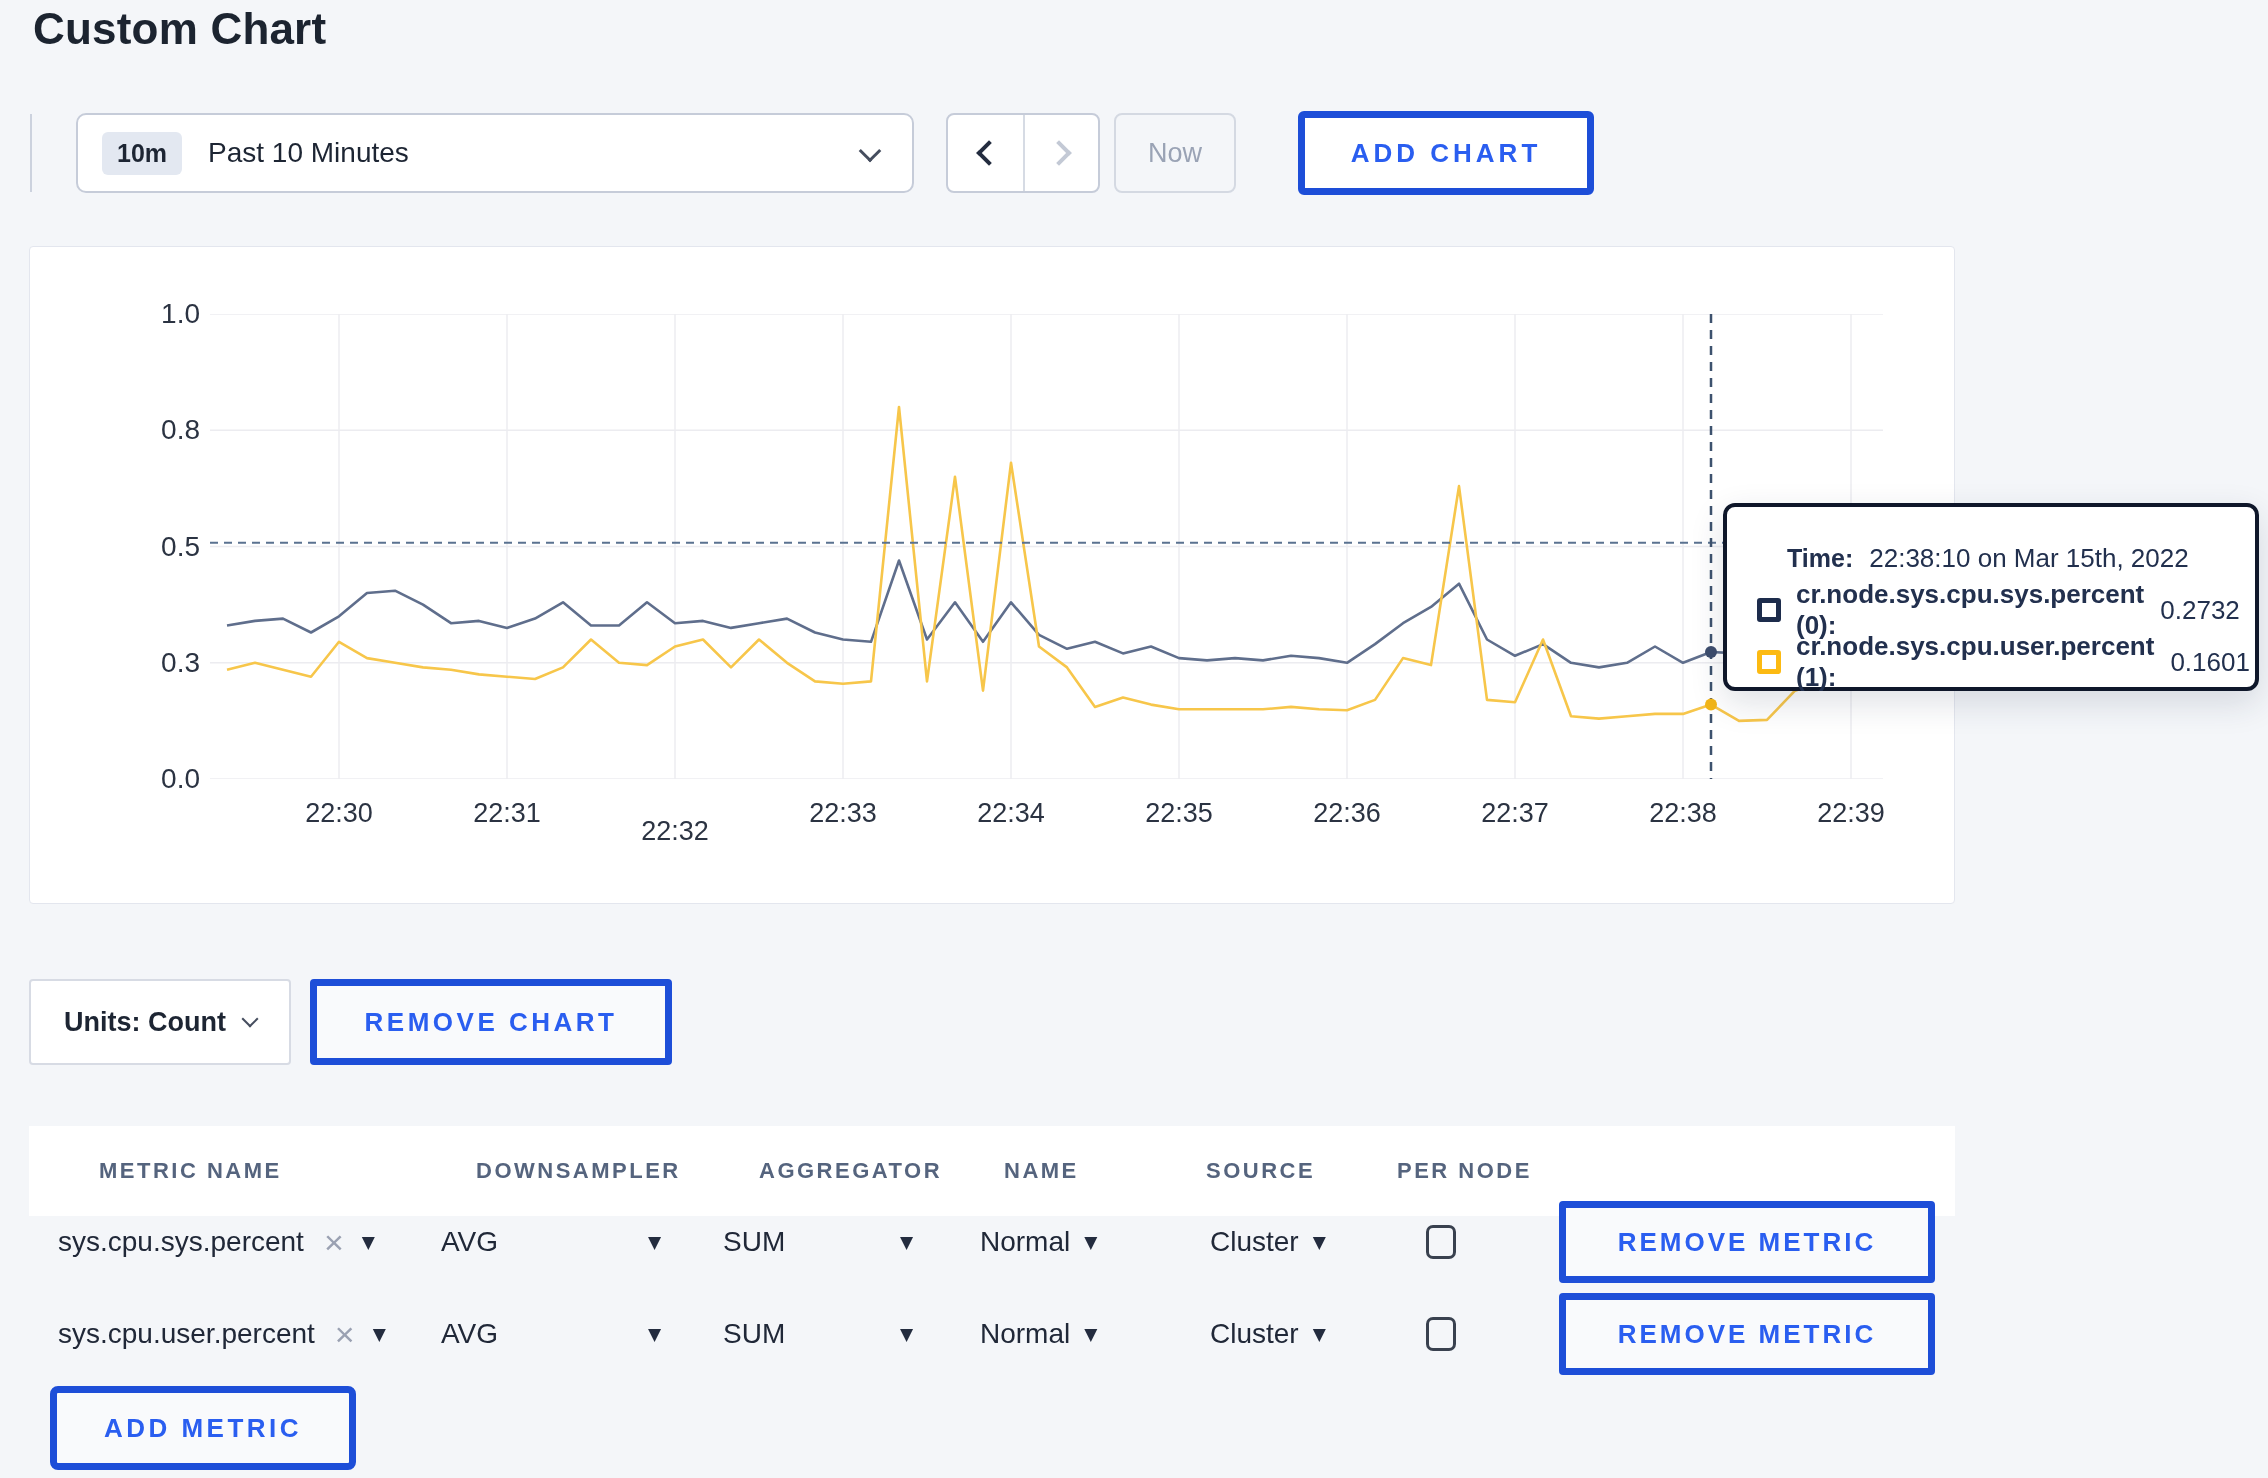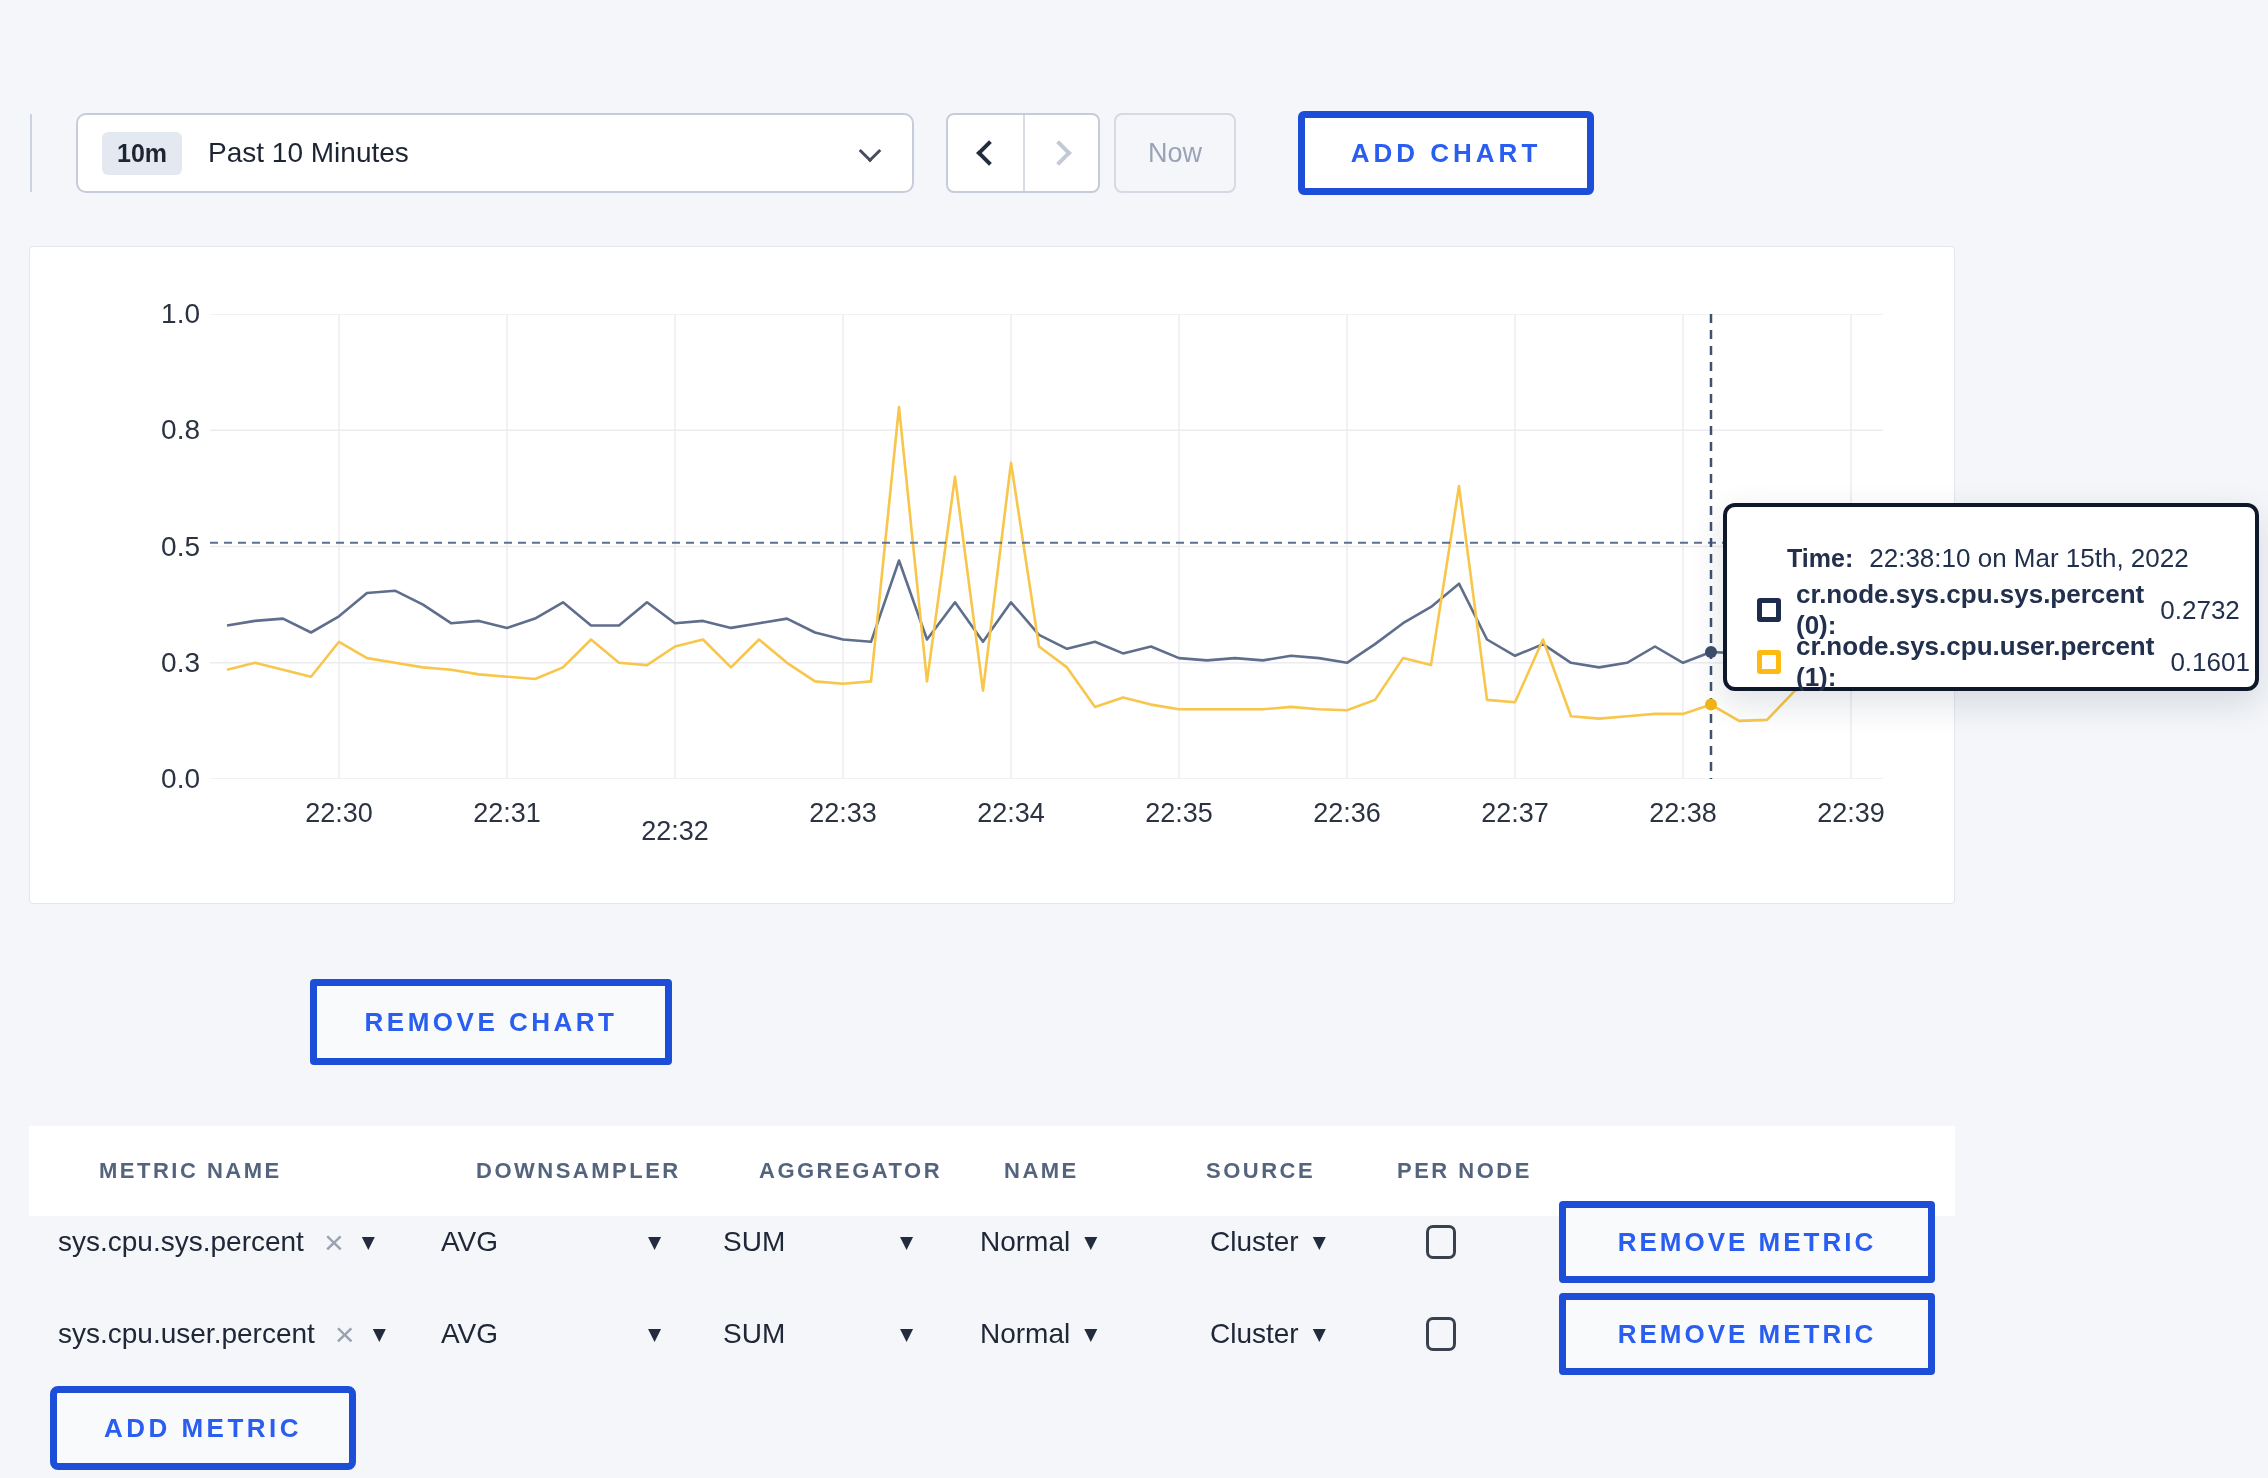--- a/index.html
+++ b/index.html
@@ -87,20 +87,21 @@
   .dd-gap { gap:14px; cursor:pointer; }
   .checkbox { width:30px; height:34px; border:3px solid #39414f; border-radius:7px; background:transparent; cursor:pointer; }
   .remove-metric { position:absolute; width:376px; height:82px; top:1px; background:#f9fafc; border-radius:4px; letter-spacing:3px; }
   .add-metric { left:50px; top:1386px; width:306px; height:84px; background:#f9fafc; border-radius:8px; letter-spacing:3.5px; }
 </style>
 </head>
 <body>
 
 <div class="page">
 
+  <div class="abs page-title">Custom Chart</div>
 
   <div class="abs tb-divider"></div>
 
   <div class="abs time-dropdown">
     <span class="time-badge">10m</span>
     <span class="time-label">Past 10 Minutes</span>
     <span class="chev"></span>
   </div>
 
   <div class="abs nav-group">
@@ -174,20 +175,24 @@
       <span class="tt-bold" style="font-size:26px">cr.node.sys.cpu.sys.percent (0):</span>
       <span class="tt-val">0.2732</span>
     </div>
     <div class="tt-row">
       <span class="swatch" style="border-color: rgb(252, 186, 18);"></span>
       <span class="tt-bold" style="font-size:26px">cr.node.sys.cpu.user.percent (1):</span>
       <span class="tt-val">0.1601</span>
     </div>
   </div>
 
+  <div class="abs units-dd">
+    <span class="units-label">Units: Count</span>
+    <span class="chev"></span>
+  </div>
   <div class="abs btn-outline remove-chart">
     <span>REMOVE CHART</span>
   </div>
 
   <div class="abs thead">
     <span class="th" style="left:70px">METRIC NAME</span>
     <span class="th" style="left:447px">DOWNSAMPLER</span>
     <span class="th" style="left:730px">AGGREGATOR</span>
     <span class="th" style="left:975px">NAME</span>
     <span class="th" style="left:1177px">SOURCE</span>

